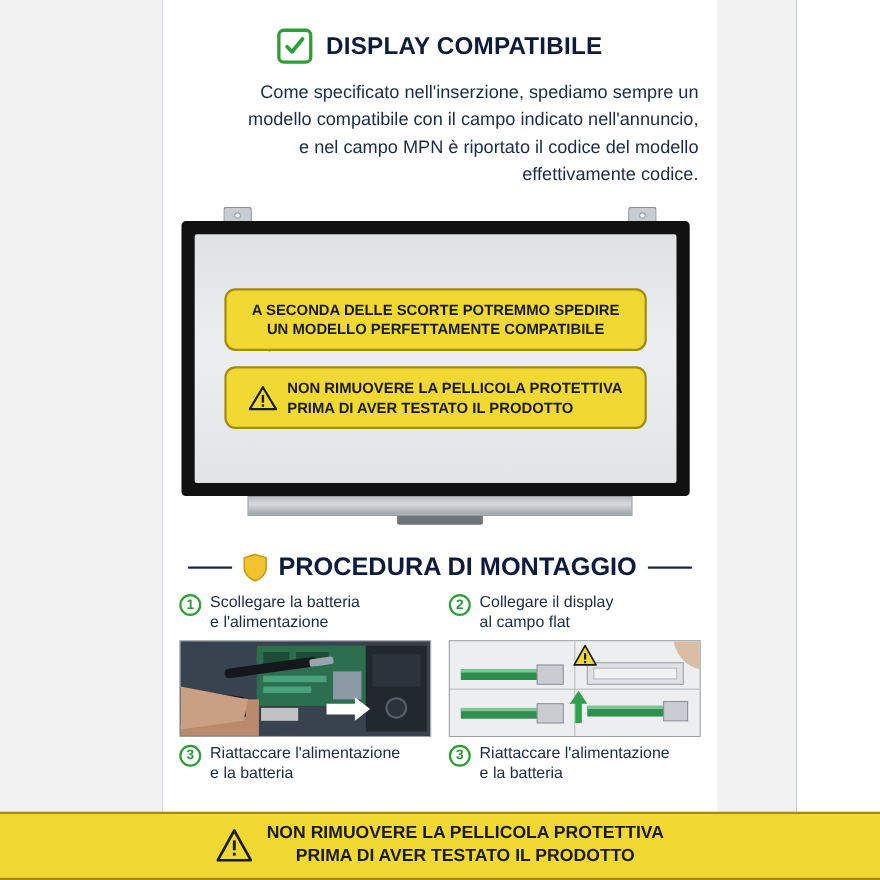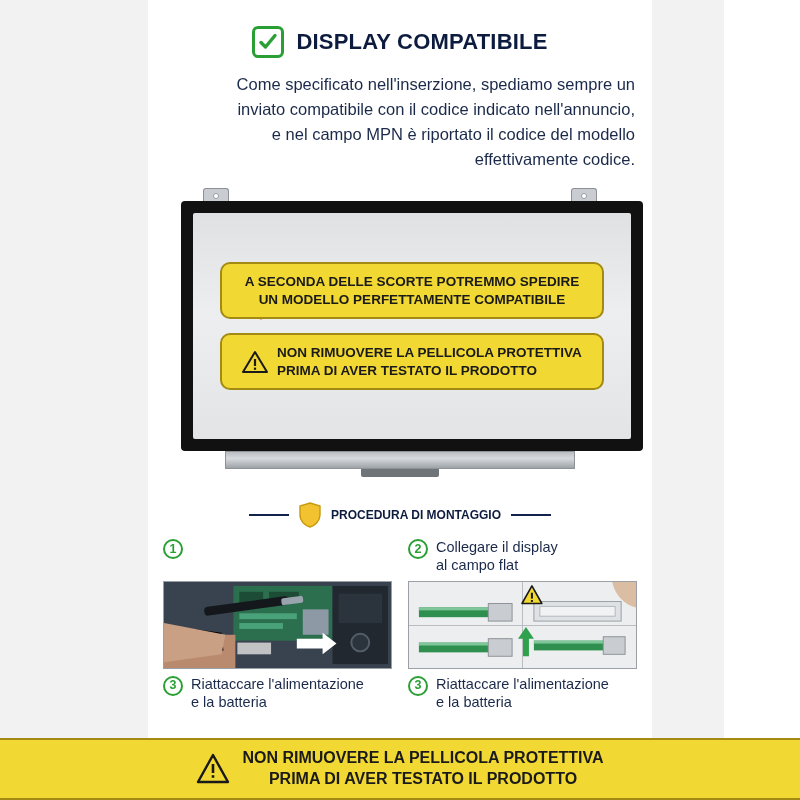--- a/index.html
+++ b/index.html
@@ -105,21 +105,21 @@
     border-radius: 50%;
     background: #ffffff;
     border: 1px solid #9aa0a6;
     box-sizing: border-box;
   }
   .screen-tab.left { left: 38px; }
   .screen-tab.right { right: 38px; }
 
   .screen-body {
     position: absolute;
-    left: 16px;
+    left: 0;
     top: 13px;
     width: 462px;
     height: 250px;
     background: #111111;
     border-radius: 4px;
     box-sizing: border-box;
     padding: 12px;
   }
   .screen-inner {
     position: relative;
@@ -194,21 +194,21 @@
     gap: 10px;
     margin-top: 14px;
   }
   .proc-header .rule {
     flex: 1 1 auto;
     height: 2px;
     background: #13224a;
     max-width: 40px;
   }
   .proc-title {
-    font-size: 12px;
+    font-size: 23px;
     font-weight: bold;
     color: #0d1b3e;
     white-space: nowrap;
   }
 
   .steps {
     margin: 10px auto 0 auto;
     width: 474px;
     display: grid;
     grid-template-columns: 1fr 1fr;
@@ -291,21 +291,21 @@
       <span class="check-box-icon">
         <svg width="20" height="20" viewBox="0 0 20 20" aria-hidden="true">
           <path d="M3 10.5 L7.5 15 L17 3.5" fill="none" stroke="#2aa034" stroke-width="3.4" stroke-linecap="round" stroke-linejoin="round"></path>
         </svg>
       </span>
       <span class="header-title">DISPLAY COMPATIBILE</span>
     </div>
 
     <div class="intro">
       <div>Come specificato nell'inserzione, spediamo sempre un</div>
-      <div>inviato compatibile con il codice indicato nell'annuncio,</div>
+      <div>modello compatibile con il campo indicato nell'annuncio,</div>
       <div>e nel campo MPN è riportato il codice del modello</div>
       <div>effettivamente codice.</div>
     </div>
 
     <div class="screen-wrap">
       <div class="screen-tab left"></div>
       <div class="screen-tab right"></div>
 
       <div class="screen-body">
         <div class="screen-inner">
@@ -345,20 +345,24 @@
         <path d="M11 1 L21 4 V13 C21 19 16 23.5 11 25 C6 23.5 1 19 1 13 V4 Z" fill="#f2c230" stroke="#c79a0d" stroke-width="1.4"></path>
       </svg>
       <span class="proc-title">PROCEDURA DI MONTAGGIO</span>
       <span class="rule"></span>
     </div>
 
     <div class="steps">
 
       <div class="step-label">
         <span class="step-num">1</span>
+        <span>
+          <span>Scollegare la batteria</span><br>
+          <span>e l'alimentazione</span>
+        </span>
       </div>
 
       <div class="step-label">
         <span class="step-num">2</span>
         <span>
           <span>Collegare il display</span><br>
           <span>al campo flat</span>
         </span>
       </div>
 

